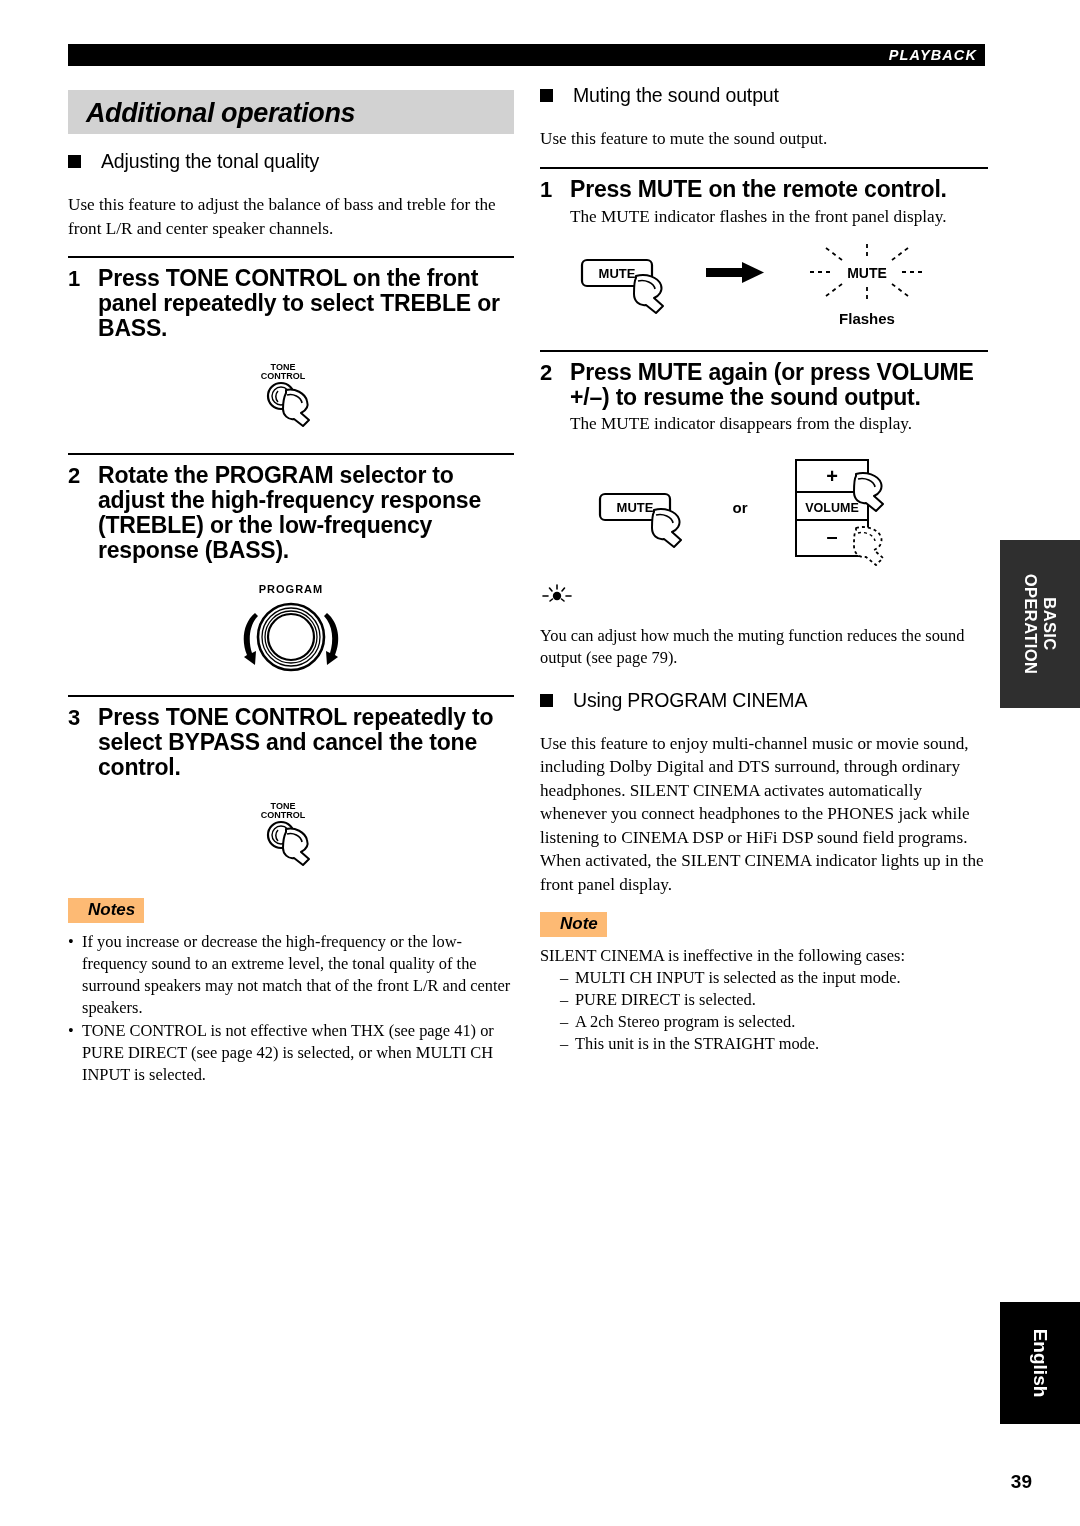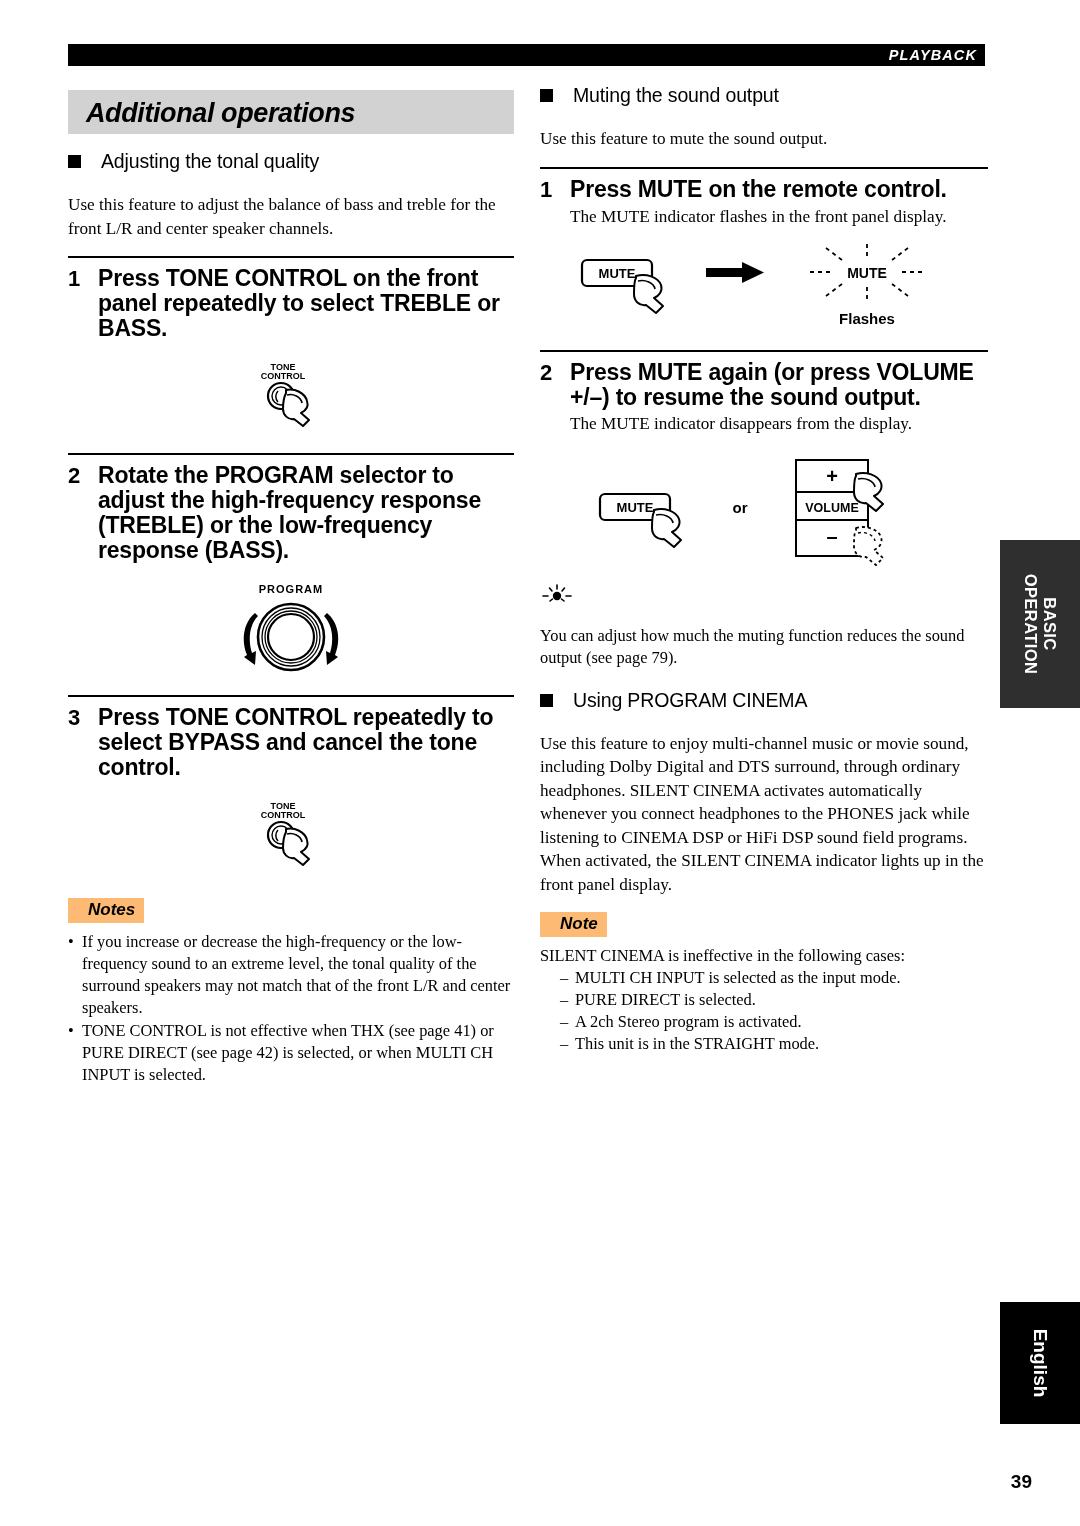--- a/index.html
+++ b/index.html
@@ -457,21 +457,21 @@
       <li>
         <span class="dash">–</span>
         <span>MULTI CH INPUT is selected as the input mode.</span>
       </li>
       <li>
         <span class="dash">–</span>
         <span>PURE DIRECT is selected.</span>
       </li>
       <li>
         <span class="dash">–</span>
-        <span>A 2ch Stereo program is activated.</span>
+        <span>A 2ch Stereo program is selected.</span>
       </li>
       <li>
         <span class="dash">–</span>
         <span>This unit is in the STRAIGHT mode.</span>
       </li>
     </ul>
   </div>
 
 </div>
 

